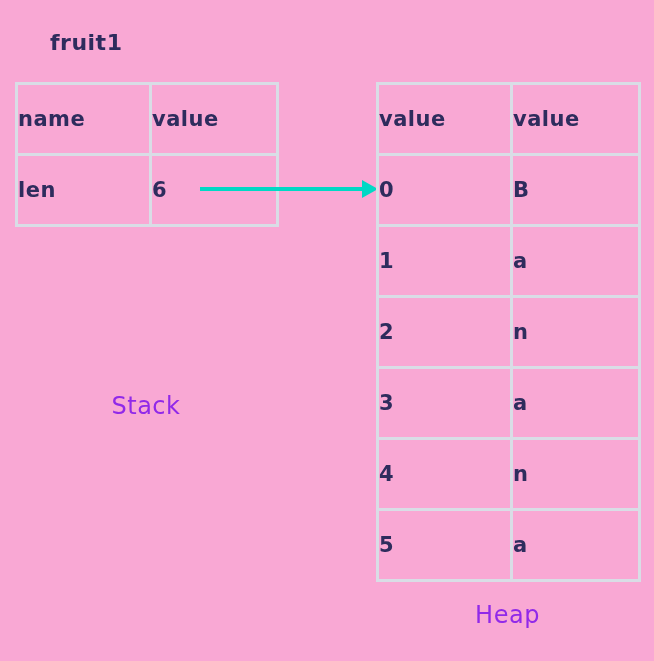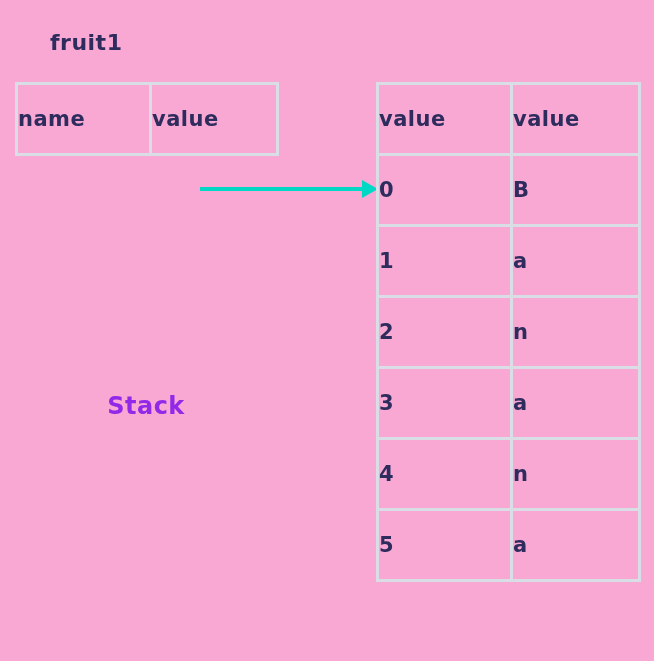--- a/index.html
+++ b/index.html
@@ -42,21 +42,21 @@
     padding: 0;
     letter-spacing: 0.5px;
   }
   table.stack-table col.c1 { width: 134px; }
   table.stack-table col.c2 { width: 127px; }
   table.heap-table  col.c1 { width: 134px; }
   table.heap-table  col.c2 { width: 128px; }
   .caption {
     position: absolute;
     font-size: 24px;
-    font-weight: bold;
+    font-weight: normal;
     color: #9129e9;
     text-align: center;
     letter-spacing: 0.5px;
   }
   .stack-caption { left: 15px;  top: 392px; width: 262px; }
   .heap-caption  { left: 376px; top: 601px; width: 263px; }
   .pointer-arrow {
     position: absolute;
     left: 198px;
     top: 177px;
@@ -73,20 +73,24 @@
 
   <table class="mem-table stack-table">
     <colgroup>
         <col class="c1">
         <col class="c2">
       </colgroup>
     <tbody>
         <tr>
       <th>name</th>
       <th>value</th>
+    </tr>
+    <tr>
+      <td>len</td>
+      <td>6</td>
     </tr>
   </tbody>
     </table>
 
   <svg class="pointer-arrow" viewBox="0 0 182 24" xmlns="http://www.w3.org/2000/svg">
     <line x1="2" y1="12" x2="166" y2="12" stroke="#00d8c5" stroke-width="4"></line>
     <polygon points="164,3 180,12 164,21" fill="#00d8c5"></polygon>
   </svg>
 
   <div class="caption stack-caption">Stack</div>
@@ -121,14 +125,15 @@
       <td>4</td>
       <td>n</td>
     </tr>
     <tr>
       <td>5</td>
       <td>a</td>
     </tr>
   </tbody>
     </table>
 
+  <div class="caption heap-caption">Heap</div>
 
 </div>
 
 </body></html>

